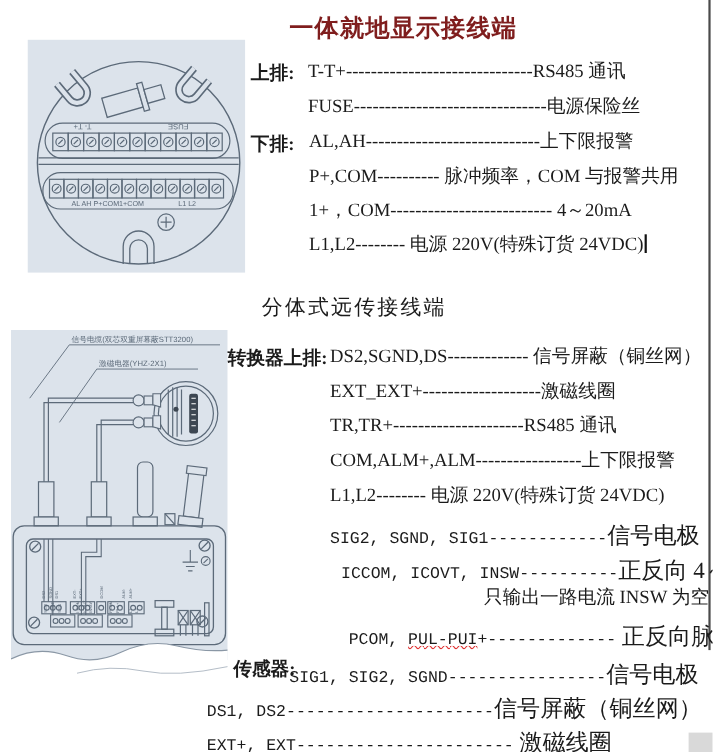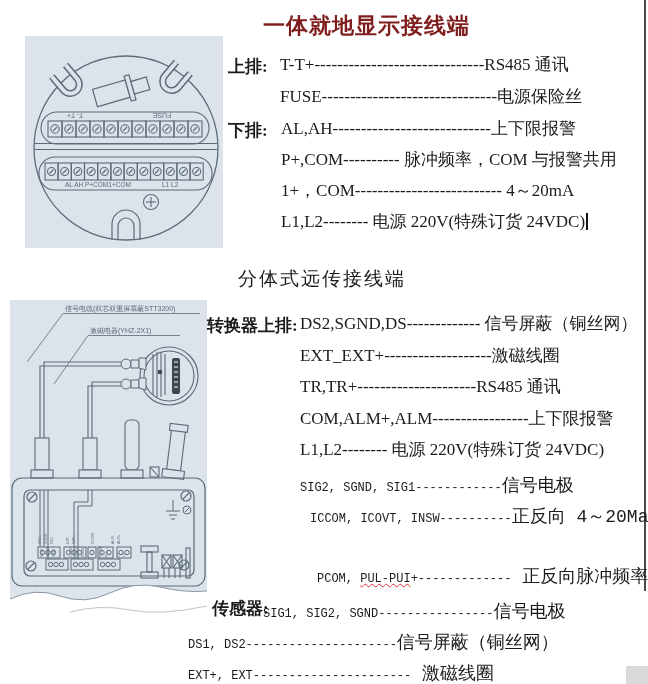--- a/index.html
+++ b/index.html
@@ -3,22 +3,22 @@
 <meta charset="utf-8">
 <style>
   html,body{margin:0;padding:0;background:#ffffff;}
   .page{position:relative;width:648px;height:684px;background:#ffffff;overflow:hidden;
         font-family:"Liberation Serif",serif;color:#1b1b1b;}
   .abs{position:absolute;white-space:nowrap;}
   .t17{font-size:17px;line-height:20px;}
   .lbl{font-weight:bold;font-size:17px;}
   .title{font-size:22px;font-weight:bold;color:#7f1d1d;letter-spacing:1px;}
   .sub{font-size:19px;letter-spacing:2px;}
-  .mono{font-family:"Liberation Mono","DejaVu Sans Mono",monospace;font-size:12px;}
-  .desc{font-size:18px;font-family:Liberation Mono, monospace;}
+  .mono{font-family:"Liberation Mono","DejaVu Sans Mono",monospace;font-size:15px;}
+  .desc{font-size:21px;}
   .spell{text-decoration:underline;text-decoration-style:wavy;
          text-decoration-color:#e03030;text-decoration-thickness:1px;}
   .caret{display:inline-block;width:1.5px;height:17px;background:#111;
          vertical-align:-3px;margin-left:1px;}
   .vline{position:absolute;left:644px;top:0;width:2px;height:591px;background:#4a4a4a;}
   .sbcorner{position:absolute;left:626px;top:666px;width:22px;height:18px;background:#d9d9d9;}
   svg text{font-family:"Liberation Sans","DejaVu Sans",sans-serif;}
 </style>
 </head>
 <body>
@@ -315,20 +315,21 @@
   <div class="abs t17" style="left:300px;top:377px;">TR,TR+---------------------RS485 通讯</div>
   <div class="abs t17" style="left:300px;top:409px;">COM,ALM+,ALM-----------------上下限报警</div>
   <div class="abs t17" style="left:300px;top:440px;">L1,L2-------- 电源 220V(特殊订货 24VDC)</div>
 
   <div class="abs" style="left:300px;top:473px;">
     <span class="mono">SIG2, SGND, SIG1------------</span><span class="desc">信号电极</span>
   </div>
   <div class="abs" style="left:310px;top:504px;">
     <span class="mono">ICCOM, ICOVT, INSW----------</span><span class="desc">正反向 4～20Ma</span>
   </div>
+  <div class="abs t17" style="left:440px;top:533px;">只输出一路电流 INSW 为空</div>
   <div class="abs" style="left:317px;top:564px;">
     <span class="mono">PCOM, </span><span class="mono spell">PUL-PUI</span><span class="mono">+-------------</span><span class="desc"> 正反向脉冲频率</span>
   </div>
 
   <div class="abs lbl" style="left:212px;top:597px;">传感器:</div>
   <div class="abs" style="left:263px;top:599px;">
     <span class="mono">SIG1, SIG2, SGND----------------</span><span class="desc">信号电极</span>
   </div>
   <div class="abs" style="left:188px;top:630px;">
     <span class="mono">DS1, DS2---------------------</span><span class="desc">信号屏蔽（铜丝网）</span>

